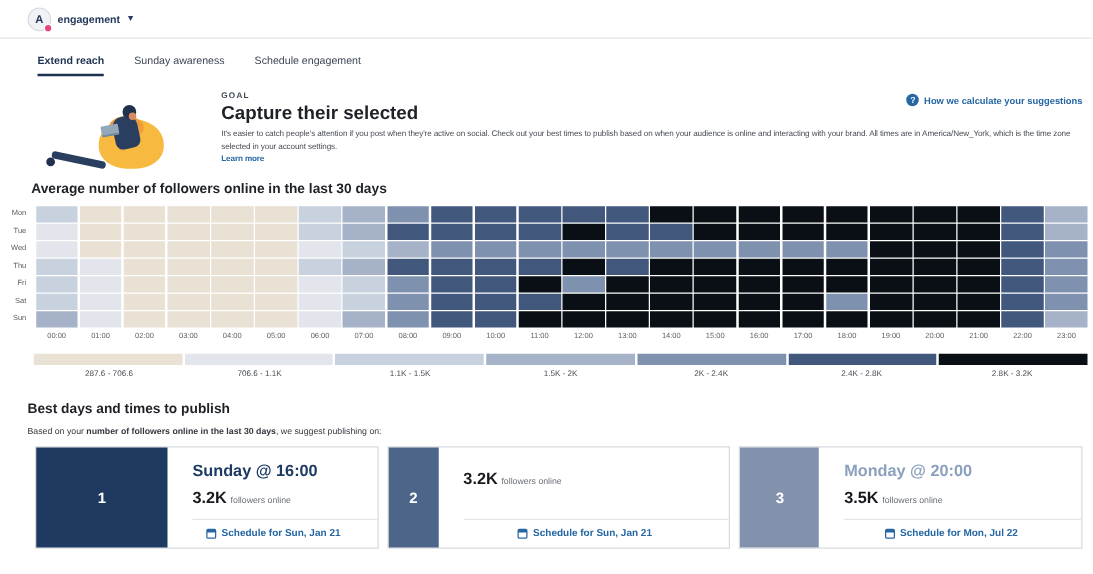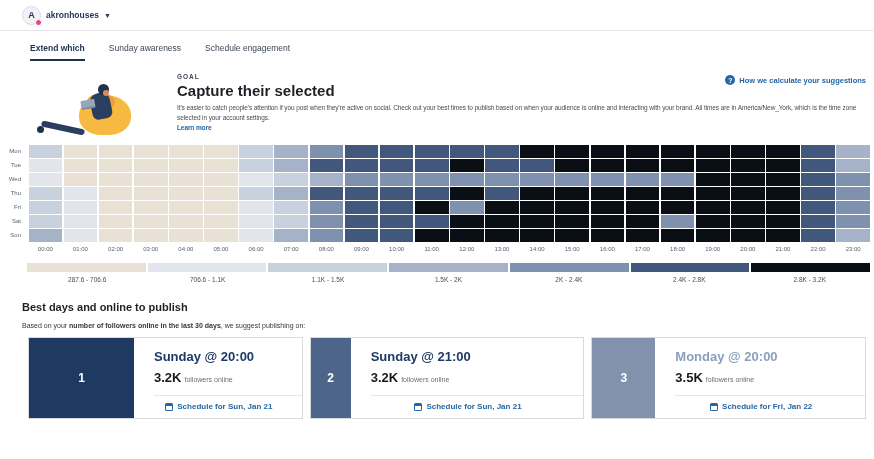--- a/index.html
+++ b/index.html
@@ -98,27 +98,27 @@
 </style>
 </head>
 <body>
 
 <div class="topbar">
   <div class="account">
     <span class="avatar">
       <span>A</span>
       <span class="badge"></span>
     </span>
-    <span class="acct-name">akronhouses</span>
+    <span class="acct-name">engagement</span>
     <span class="chev">▼</span>
   </div>
 </div>
 
 <div class="tabs">
-  <div class="tab active">Extend which</div>
+  <div class="tab active">Extend reach</div>
   <div class="tab">Sunday awareness</div>
   <div class="tab">Schedule engagement</div>
 </div>
 
 <div class="goal">
   <div class="help-link">
     <span class="q-icon">?</span>
     <span>How we calculate your suggestions</span>
   </div>
   <div class="illus">
@@ -135,20 +135,21 @@
     <div class="eyebrow">GOAL</div>
     <div class="goal-title">Capture their selected</div>
     <div class="goal-desc">
       <span>It's easier to catch people's attention if you post when they're active on social. Check out your best times to publish based on when your audience is online and interacting with your brand. All times are in America/New_York, which is the time zone selected in your account settings.</span><br>
       <span class="learn-more">Learn more</span>
     </div>
   </div>
 </div>
 
 <div class="hm-section">
+  <div class="section-heading">Average number of followers online in the last 30 days</div>
   <div class="hm-grid" id="heatmap-grid">
       <div class="day-label">Mon</div>
       <div class="hm-cell" style="background: rgb(200, 210, 223);"></div>
       <div class="hm-cell" style="background: rgb(232, 225, 212);"></div>
       <div class="hm-cell" style="background: rgb(232, 225, 212);"></div>
       <div class="hm-cell" style="background: rgb(232, 225, 212);"></div>
       <div class="hm-cell" style="background: rgb(232, 225, 212);"></div>
       <div class="hm-cell" style="background: rgb(232, 225, 212);"></div>
       <div class="hm-cell" style="background: rgb(200, 210, 223);"></div>
       <div class="hm-cell" style="background: rgb(165, 178, 199);"></div>
@@ -362,44 +363,43 @@
         <div class="legend-label">1.1K - 1.5K</div>
         <div class="legend-label">1.5K - 2K</div>
         <div class="legend-label">2K - 2.4K</div>
         <div class="legend-label">2.4K - 2.8K</div>
         <div class="legend-label">2.8K - 3.2K</div>
       </div>
   </div>
 </div>
 
 <div class="best-section">
-  <div class="section-heading best-heading">Best days and online to publish</div>
+  <div class="section-heading best-heading">Best days and times to publish</div>
   <div class="intro"><span>Based on your </span><b>number of followers online in the last 30 days</b><span>, we suggest publishing on:</span></div>
 
   <div class="cards">
 
     <div class="card">
       <div class="rank-band" style="background: rgb(31, 58, 97); width: 105px;">1</div>
       <div class="card-main">
-        <div class="card-title" style="color: rgb(29, 58, 99);">Sunday @ 20:00</div>
+        <div class="card-title" style="color: rgb(29, 58, 99);">Sunday @ 16:00</div>
         <div class="card-value-row">
           <span class="card-value">3.2K</span>
           <span class="card-value-suffix">followers online</span>
         </div>
         <div class="schedule-row">
           <span class="cal-icon"></span>
           <span class="schedule-label">Schedule for Sun, Jan 21</span>
         </div>
       </div>
     </div>
 
     <div class="card">
       <div class="rank-band" style="background: rgb(77, 101, 136); width: 40px;">2</div>
       <div class="card-main">
-        <div class="card-title" style="color: rgb(29, 58, 99);">Sunday @ 21:00</div>
         <div class="card-value-row">
           <span class="card-value">3.2K</span>
           <span class="card-value-suffix">followers online</span>
         </div>
         <div class="schedule-row">
           <span class="cal-icon"></span>
           <span class="schedule-label">Schedule for Sun, Jan 21</span>
         </div>
       </div>
     </div>
@@ -407,19 +407,19 @@
     <div class="card">
       <div class="rank-band" style="background: rgb(130, 146, 172); width: 63px;">3</div>
       <div class="card-main">
         <div class="card-title" style="color: rgb(139, 160, 190);">Monday @ 20:00</div>
         <div class="card-value-row">
           <span class="card-value">3.5K</span>
           <span class="card-value-suffix">followers online</span>
         </div>
         <div class="schedule-row">
           <span class="cal-icon"></span>
-          <span class="schedule-label">Schedule for Fri, Jan 22</span>
+          <span class="schedule-label">Schedule for Mon, Jul 22</span>
         </div>
       </div>
     </div>
 
   </div>
 </div>
 
 </body></html>

